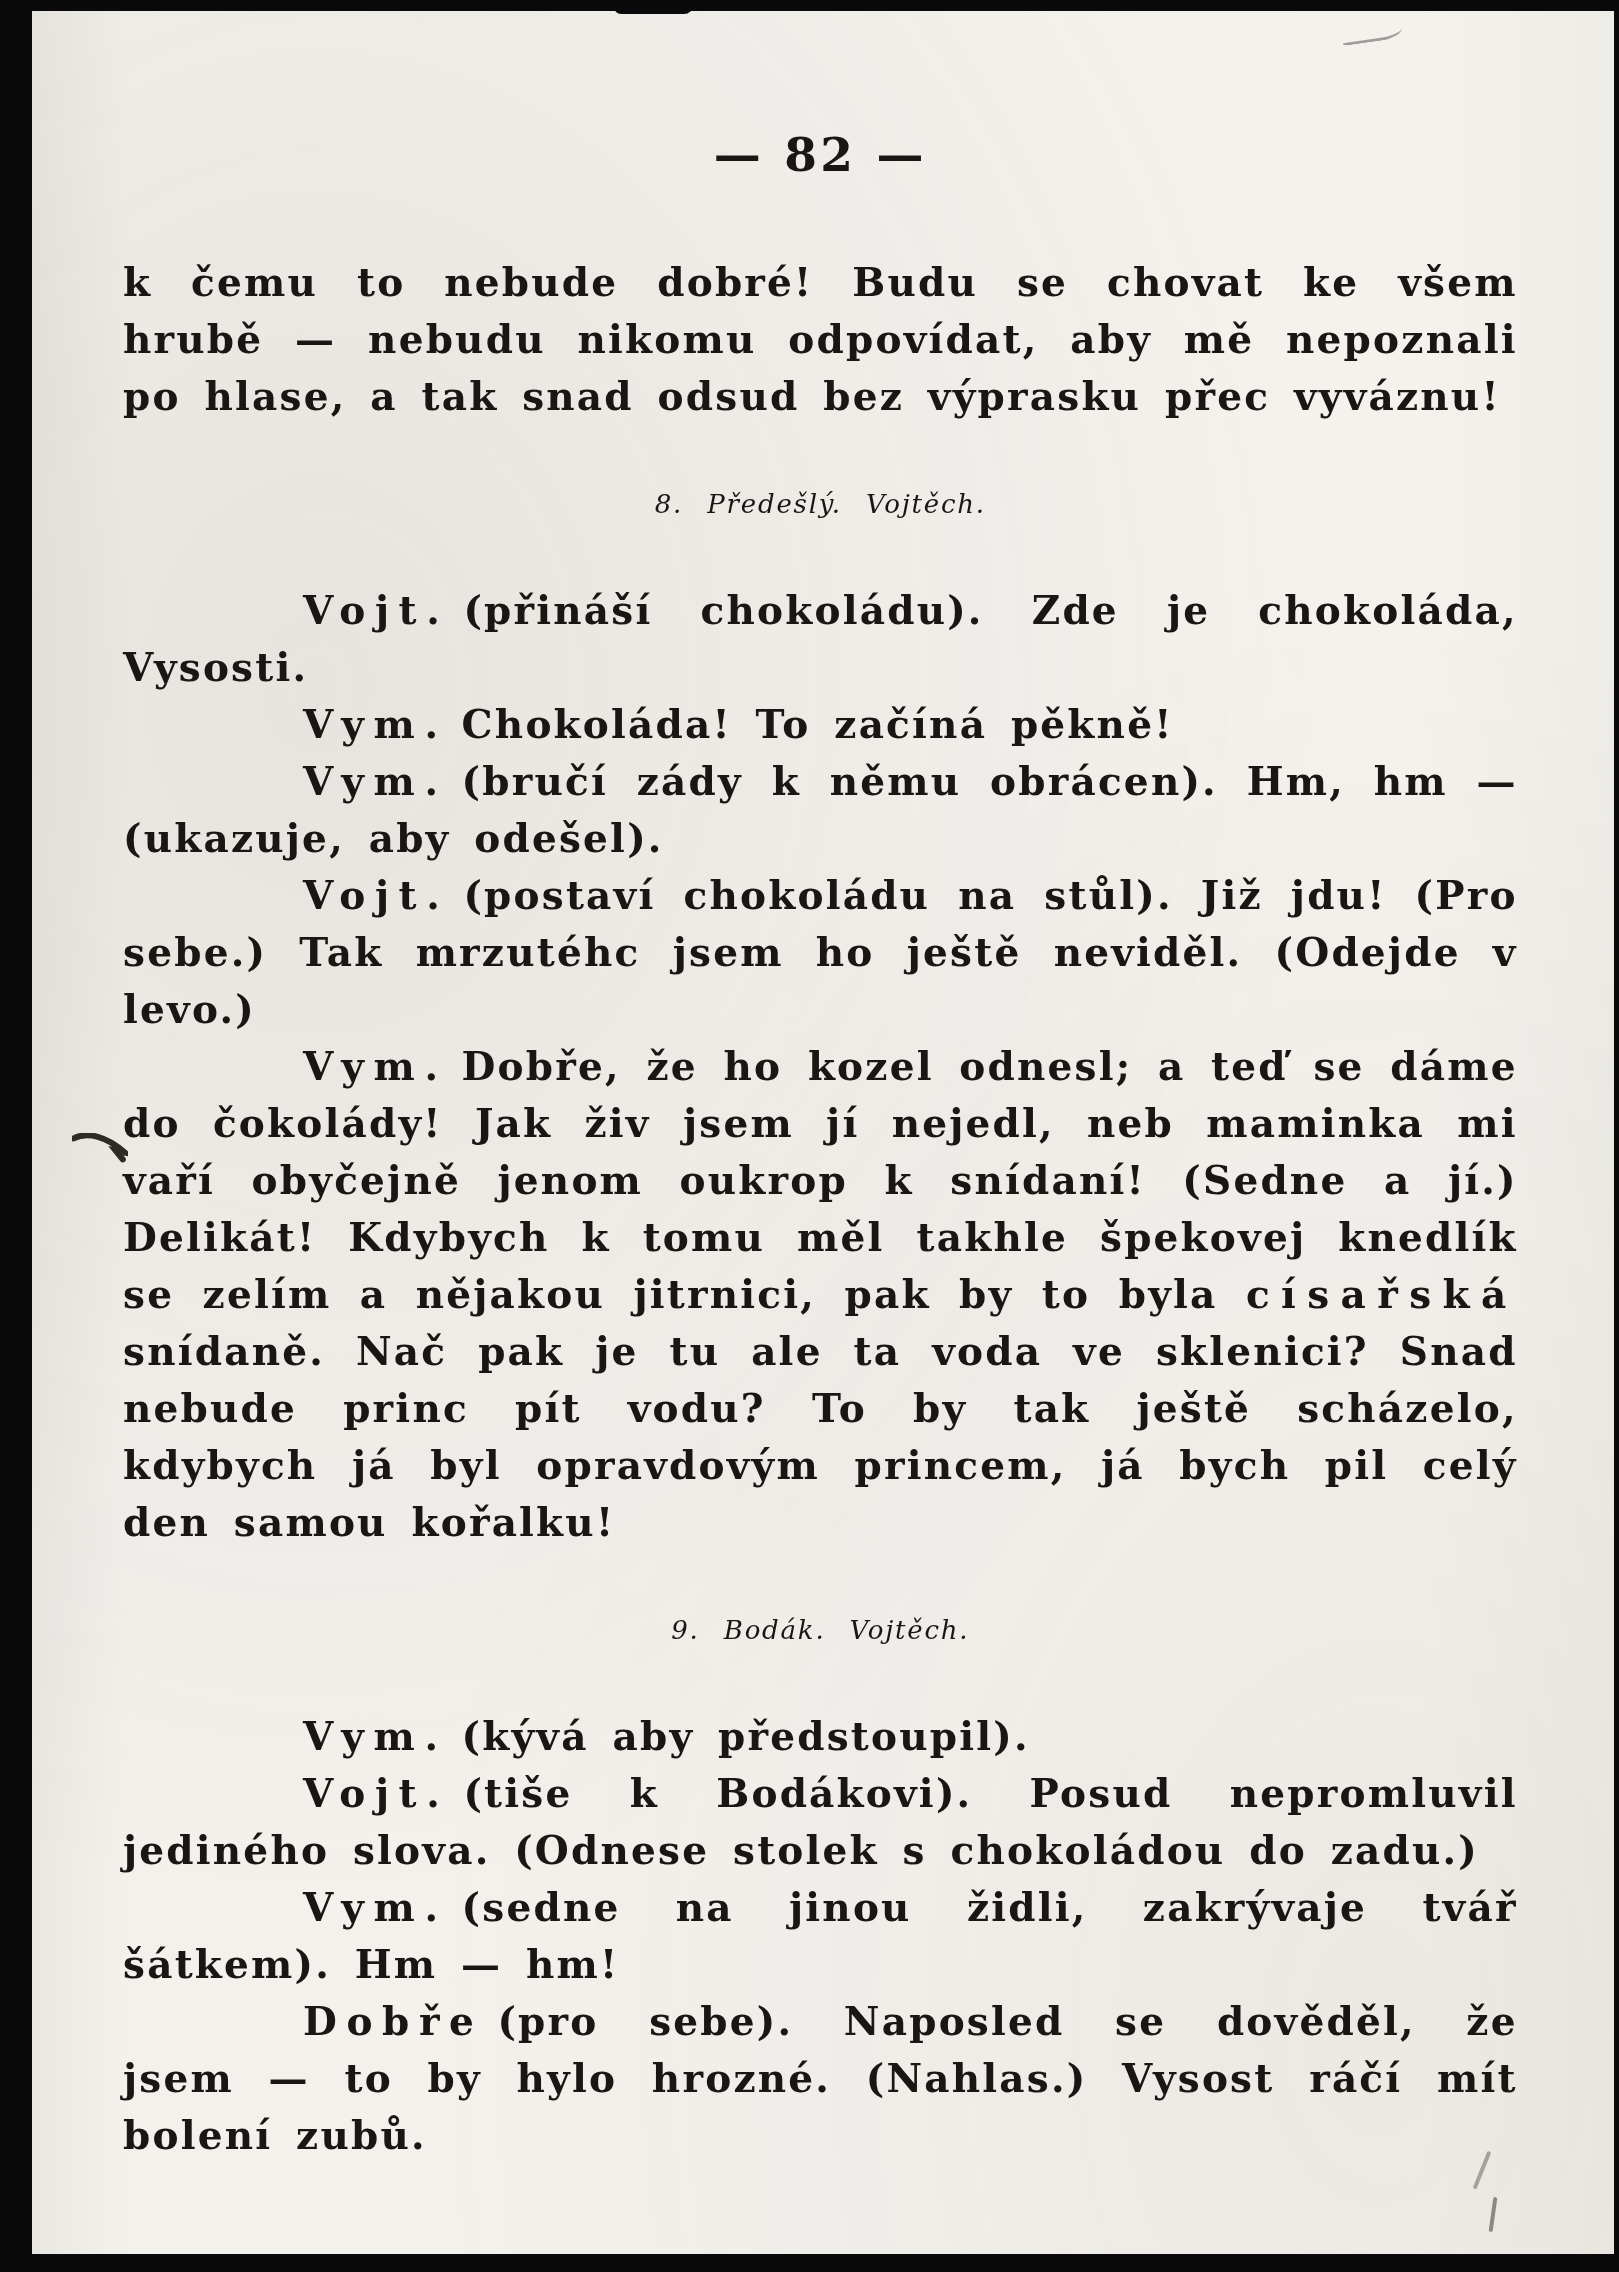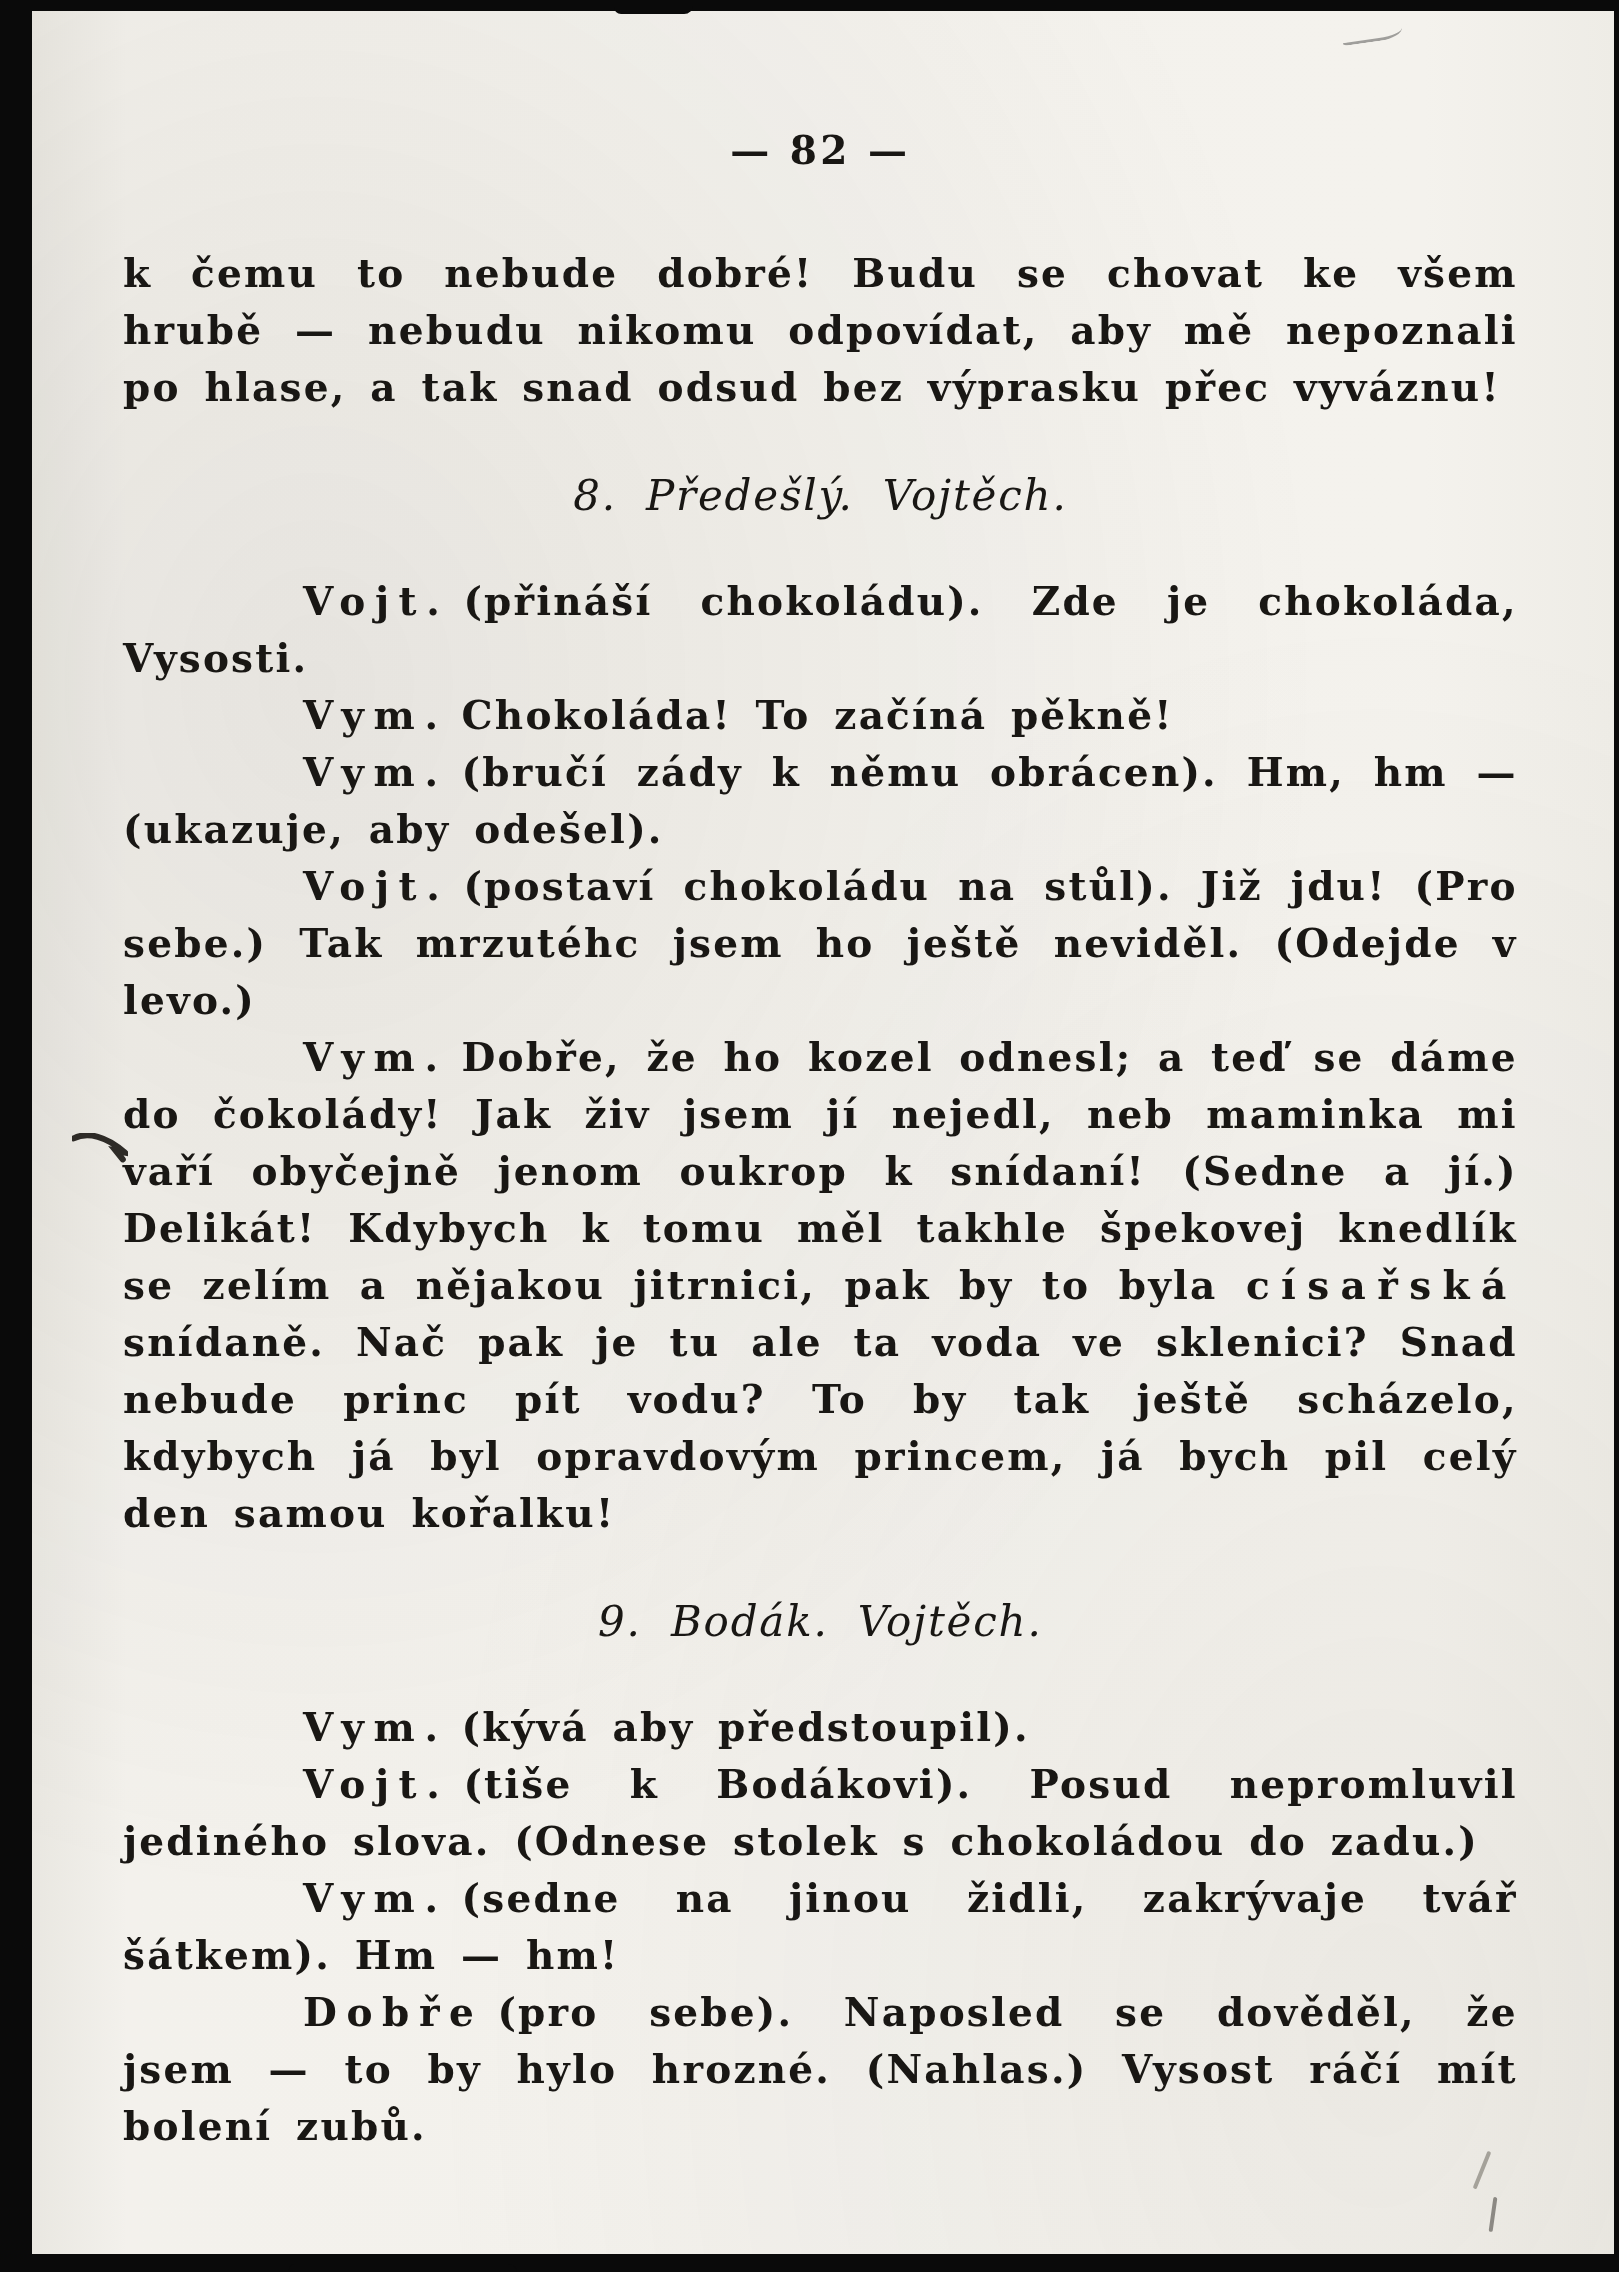--- a/index.html
+++ b/index.html
@@ -17,39 +17,39 @@
       radial-gradient(ellipse at 18% 30%, rgba(120,115,105,0.10), rgba(0,0,0,0) 55%),
       radial-gradient(ellipse at 85% 90%, rgba(130,125,115,0.08), rgba(0,0,0,0) 50%),
       linear-gradient(90deg, #e9e7e1 0%, #f3f1ec 6%, #f4f2ed 88%, #eeece6 100%);
     color:#191714;
     overflow:hidden;
     box-sizing:border-box;
     padding:116px 96px 35px 91px;
   }
   .page-number{
     text-align:center;
-    font-size:39px;
+    font-size:47px;
     font-weight:bold;
     letter-spacing:3.5px;
     margin:0 0 72px 0;
   }
   .body-text{
     font-size:39px;
     font-weight:bold;
     line-height:57px;
     letter-spacing:2.2px;
     word-spacing:8px;
     text-align:justify;
   }
   p.para{margin:0;}
   p.dialog{margin:0;text-indent:180px;}
   .speaker{letter-spacing:9.6px;margin-right:14px;}
   .sperr{letter-spacing:11.4px;}
   h2.scene{
-    font-size:42px;
+    font-size:26px;
     font-weight:normal;
     font-style:italic;
     letter-spacing:1.8px;
     word-spacing:14px;
     text-align:center;
     margin:51px 0 49px 0;
     text-indent:0;
   }
   
   .artifact{position:absolute;pointer-events:none;}

